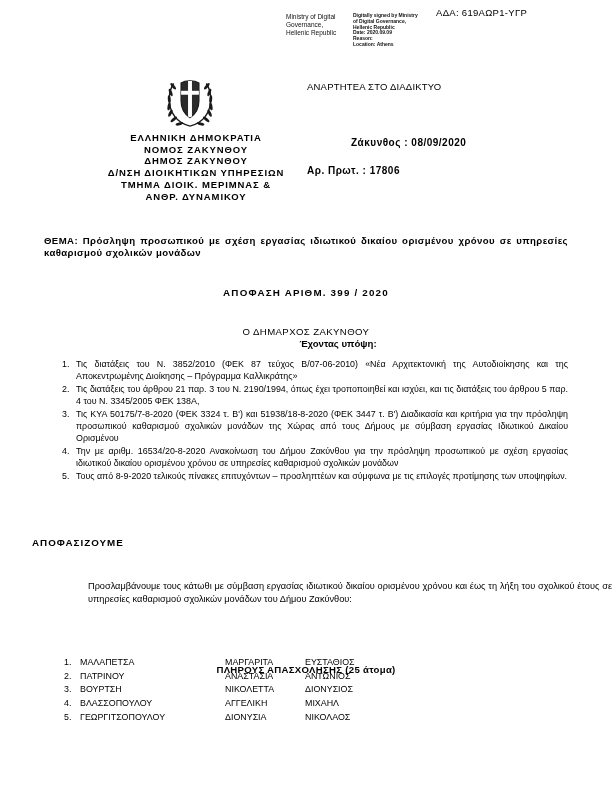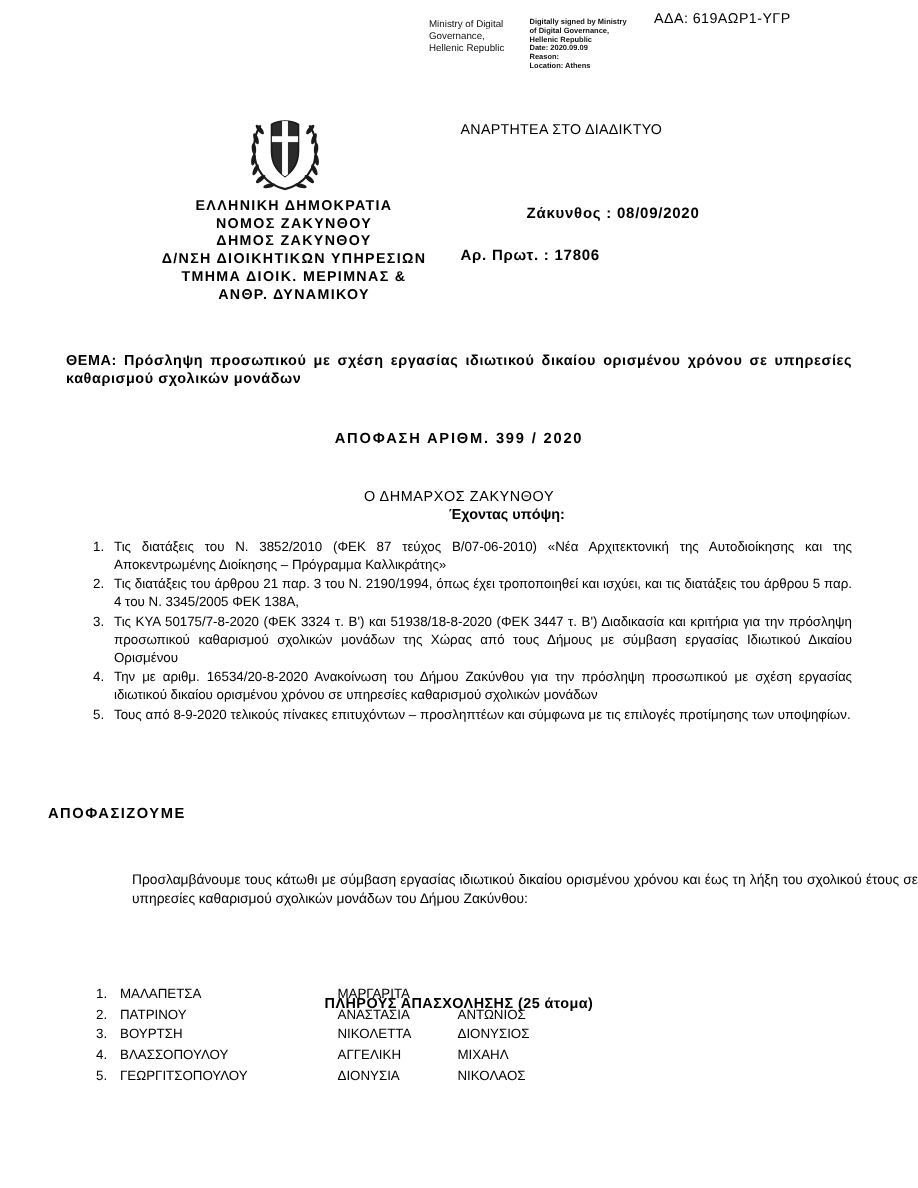--- a/index.html
+++ b/index.html
@@ -156,20 +156,21 @@
 
   <div class="decide-paragraph">Προσλαμβάνουμε τους κάτωθι με σύμβαση εργασίας ιδιωτικού δικαίου ορισμένου χρόνου και έως τη λήξη του σχολικού έτους σε υπηρεσίες καθαρισμού σχολικών μονάδων του Δήμου Ζακύνθου:</div>
 
   <div class="employment-heading">ΠΛΗΡΟΥΣ ΑΠΑΣΧΟΛΗΣΗΣ (25 άτομα)</div>
 
   <div class="employees">
     <div class="employee">
       <span class="num">1.</span>
       <span class="surname">ΜΑΛΑΠΕΤΣΑ</span>
       <span class="first">ΜΑΡΓΑΡΙΤΑ</span>
+      <span class="father">ΕΥΣΤΑΘΙΟΣ</span>
     </div>
     <div class="employee">
       <span class="num">2.</span>
       <span class="surname">ΠΑΤΡΙΝΟΥ</span>
       <span class="first">ΑΝΑΣΤΑΣΙΑ</span>
       <span class="father">ΑΝΤΩΝΙΟΣ</span>
     </div>
     <div class="employee">
       <span class="num">3.</span>
       <span class="surname">ΒΟΥΡΤΣΗ</span>

